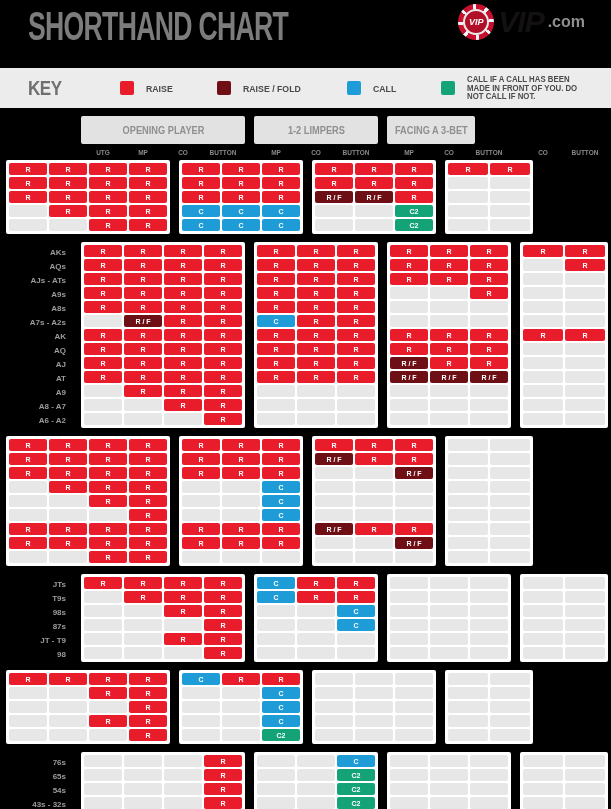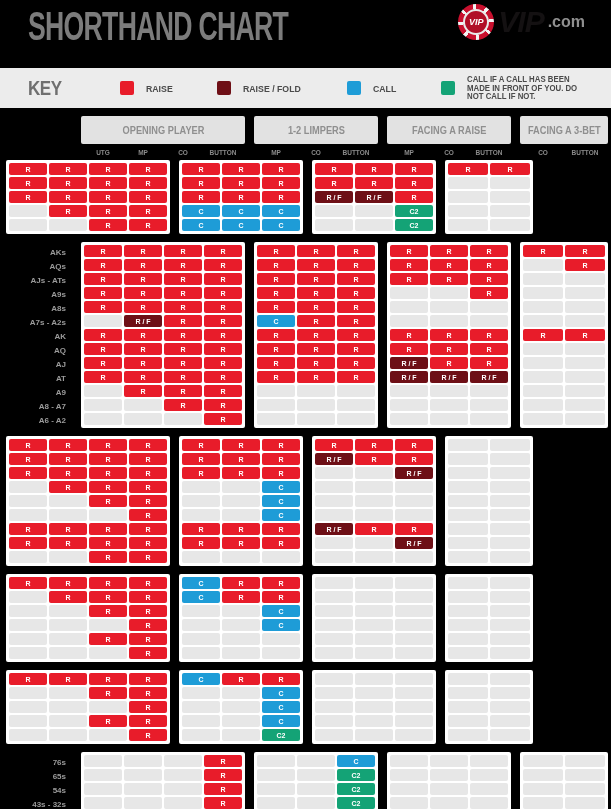--- a/index.html
+++ b/index.html
@@ -125,23 +125,20 @@
 
 <div class="chart">
   <div class="hdr-row">
     <div class="lab-spacer"></div>
     <div class="sechead w-o">
         <span>OPENING PLAYER</span>
       </div>
     <div class="sechead w-l">
         <span>1-2 LIMPERS</span>
       </div>
-    <div class="sechead w-fr">
-        <span>FACING A RAISE</span>
-      </div>
     <div class="sechead w-f3">
         <span>FACING A 3-BET</span>
       </div>
   </div>
   <div class="colhead-row">
     <div class="lab-spacer"></div>
 
   <div class="colhead g-o">
         <span>UTG</span>
         <span>MP</span>
@@ -528,20 +525,28 @@
           <div class="cell" style="background: rgb(231, 231, 231);"></div>
           <div class="cell" style="background: rgb(231, 231, 231);"></div>
           <div class="cell" style="background: rgb(231, 231, 231);"></div>
           <div class="cell" style="background: rgb(231, 231, 231);"></div>
           <div class="cell" style="background: rgb(231, 231, 231);"></div>
           <div class="cell" style="background: rgb(231, 231, 231);"></div>
           <div class="cell" style="background: rgb(231, 231, 231);"></div>
         </div>
       </div>
       <div class="grouprow">
+        <div class="labels">
+          <div>JTs</div>
+          <div>T9s</div>
+          <div>98s</div>
+          <div>87s</div>
+          <div>JT - T9</div>
+          <div>98</div>
+        </div>
         <div class="panel g-o">
           <div class="cell" style="background: rgb(232, 28, 42);">R</div>
           <div class="cell" style="background: rgb(232, 28, 42);">R</div>
           <div class="cell" style="background: rgb(232, 28, 42);">R</div>
           <div class="cell" style="background: rgb(232, 28, 42);">R</div>
           <div class="cell" style="background: rgb(231, 231, 231);"></div>
           <div class="cell" style="background: rgb(232, 28, 42);">R</div>
           <div class="cell" style="background: rgb(232, 28, 42);">R</div>
           <div class="cell" style="background: rgb(232, 28, 42);">R</div>
           <div class="cell" style="background: rgb(231, 231, 231);"></div>

